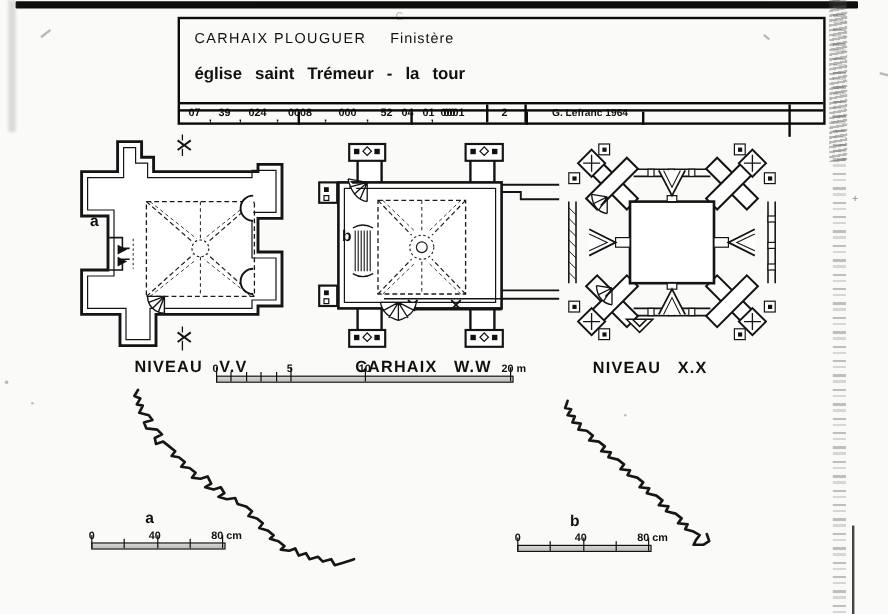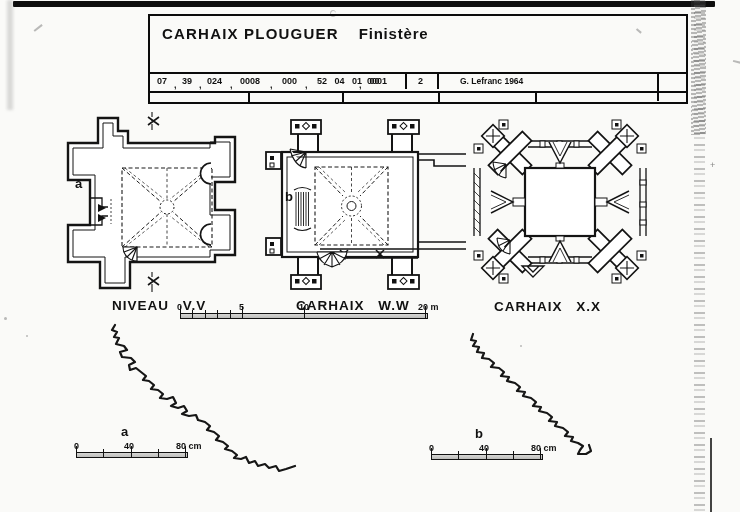--- a/index.html
+++ b/index.html
@@ -10,24 +10,24 @@
   .topband{left:13px;top:1px;width:702px;height:6px;background:#0e0e0e;border-radius:1px;}
   .grain{left:694px;top:0;width:11px;height:512px;opacity:.55;
     background:repeating-linear-gradient(180deg,rgba(70,70,70,.6) 0 2px,rgba(220,220,220,.1) 2px 5px,rgba(110,110,110,.45) 5px 7px,rgba(235,235,235,.1) 7px 12px);}
   .grain2{left:691px;top:0;width:15px;height:135px;opacity:.5;
     background:repeating-linear-gradient(170deg,rgba(60,60,60,.7) 0 2px,rgba(200,200,200,.2) 2px 4px);}
   .edgeline{left:710px;top:438px;width:2px;height:74px;background:#222;opacity:.85;}
   .smudge{left:7px;top:0;width:6px;height:110px;background:rgba(120,120,120,.25);filter:blur(1.5px);}
   .speck{background:#777;opacity:.5;border-radius:50%;}
   
   .tblock{left:148px;top:14px;width:536px;height:86px;border:2.5px solid #0b0b0b;}
-  .tb-line1{left:12px;top:9px;font-size:15px;font-weight:bold;letter-spacing:1.2px;white-space:nowrap;}
+  .tb-line1{left:12px;top:9px;font-size:12px;font-weight:normal;letter-spacing:1.2px;white-space:nowrap;}
   .tb-dept{margin-left:20px;letter-spacing:.8px;}
   .tb-line2{left:12px;top:37px;font-size:14px;font-weight:bold;word-spacing:7px;white-space:nowrap;}
-  .tb-row1{left:0;top:56px;width:100%;height:15px;border-top:2.5px solid #0b0b0b;}
+  .tb-row1{left:0;top:69px;width:100%;height:15px;border-top:2.5px solid #0b0b0b;}
   .tb-row2{left:0;top:74.5px;width:100%;height:11.5px;border-top:2px solid #0b0b0b;}
   .code{position:absolute;top:2px;font-size:9px;font-weight:bold;white-space:nowrap;}
   .comma{position:absolute;top:6px;font-size:9px;font-weight:bold;}
   .vdiv{position:absolute;top:0;width:2px;height:100%;background:#0b0b0b;}
   
   svg{position:absolute;overflow:visible;}
   svg text{font-family:"Liberation Sans",sans-serif;fill:#111;}
   .lvl{font-size:13.5px;font-weight:bold;letter-spacing:1px;word-spacing:9px;white-space:nowrap;text-align:right;}
   .marker{font-size:13px;font-weight:bold;}
   
@@ -49,20 +49,21 @@
 <div class="abs speck" style="left:330px;top:10px;width:5px;height:5px;border:1px solid #888;border-right:none;background:none"></div>
 <div class="abs speck" style="left:4px;top:317px;width:3px;height:3px"></div>
 <div class="abs speck" style="left:26px;top:335px;width:2px;height:2px"></div>
 <div class="abs speck" style="left:520px;top:345px;width:2px;height:2px"></div>
 <div class="abs speck" style="left:636px;top:30px;width:6px;height:1.5px;transform:rotate(40deg);border-radius:0"></div>
 
 <div class="abs tblock">
   <div class="abs tb-line1">
     <span>CARHAIX PLOUGUER</span><span class="tb-dept">Finistère</span>
   </div>
+  <div class="abs tb-line2">église saint Trémeur - la tour</div>
 
   <div class="abs tb-row1">
     <span class="code" style="left:7px">07</span>
     <span class="comma" style="left:24px">,</span>
     <span class="code" style="left:32px">39</span>
     <span class="comma" style="left:49px">,</span>
     <span class="code" style="left:57px">024</span>
     <span class="comma" style="left:80px">,</span>
     <span class="code" style="left:90px">0008</span>
     <span class="comma" style="left:120px">,</span>
@@ -275,21 +276,21 @@
   <g stroke="#141414" fill="#fff" stroke-width="1.1">
     <path d="M44,124 L44,138 M44,124 L37,135 M44,124 L32,130 M44,124 L31,122 M44,138 Q32,136 31,122"></path>
   </g>
   <g fill="#fff" stroke="#141414" stroke-width="1.3">
     <path d="M56,150 L67,161 L78,150 Z M61,150 L67,156 L73,150"></path>
   </g>
 </svg>
 
 <div class="abs lvl" style="left:112px;top:298px">NIVEAU V.V</div>
 <div class="abs lvl" style="left:296px;top:298px">CARHAIX W.W</div>
-<div class="abs lvl" style="left:494px;top:299px">CARHAIX X.X</div>
+<div class="abs lvl" style="left:494px;top:299px">NIVEAU X.X</div>
 
 <div class="abs sbar" style="left:180px;top:302px;width:270px;height:18px">
   <span class="num" style="left:-3px">0</span>
   <span class="num" style="left:59px">5</span>
   <span class="num" style="left:119px">10</span>
   <span class="num" style="left:238px">20 m</span>
   <div class="band" style="left:0;top:11px;width:246px"></div>
   <div class="tick" style="left:0;top:4px;height:12px"></div>
   <div class="tick" style="left:62px;top:4px;height:12px"></div>
   <div class="tick" style="left:124px;top:4px;height:12px"></div>

